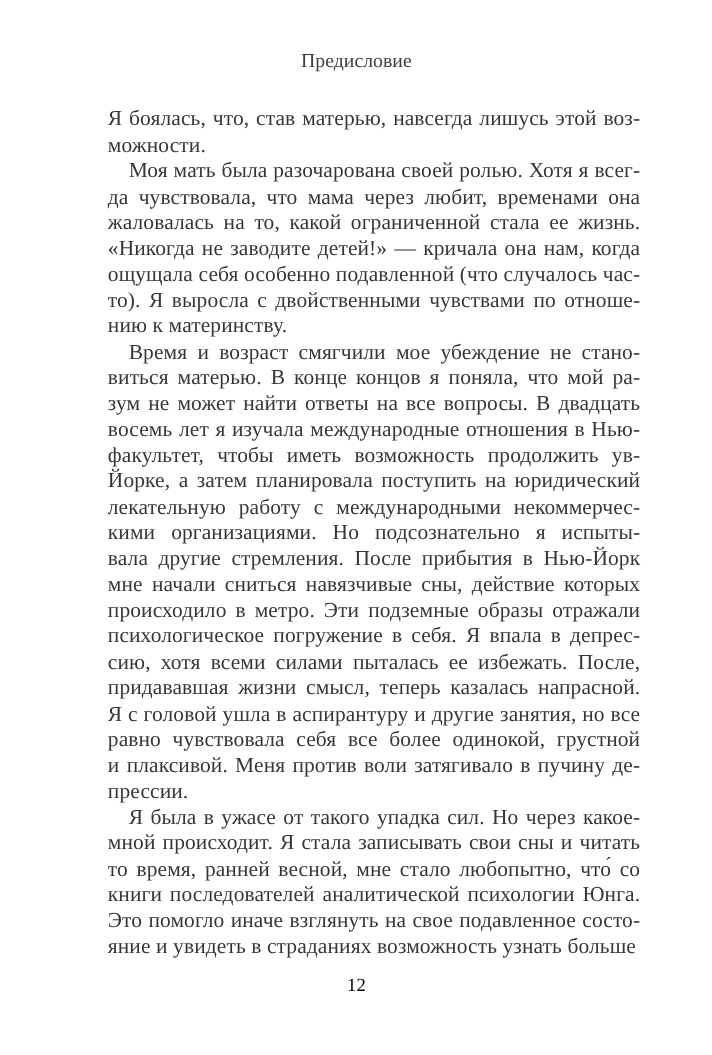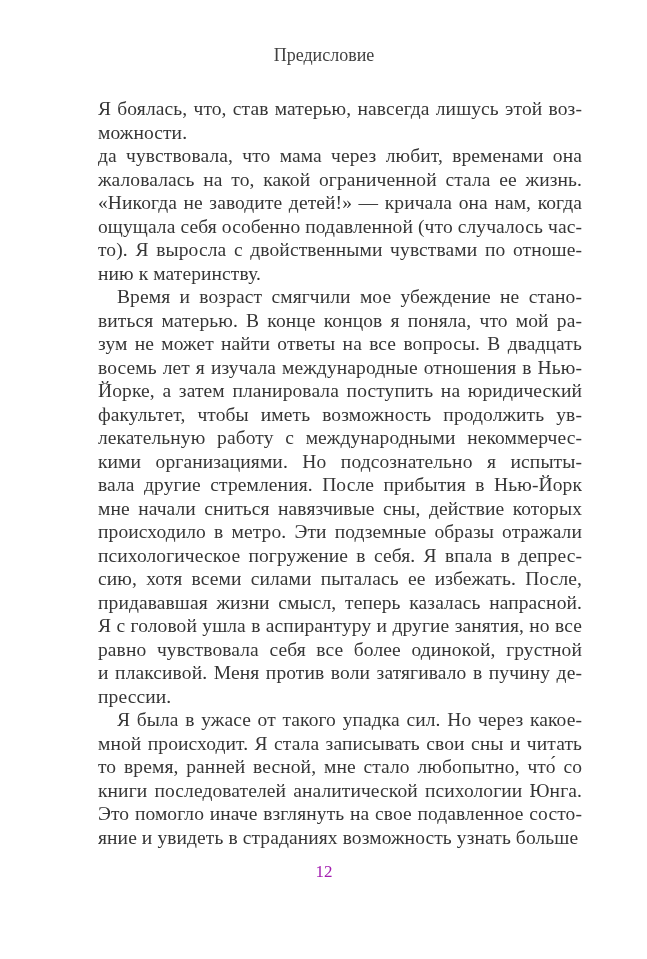--- a/index.html
+++ b/index.html
@@ -47,49 +47,50 @@
     text-align-last: left;
   }
   .paragraph.indent .line.first {
     padding-left: 19px;
   }
   .page-number {
     margin-top: 13px;
     text-align: center;
     font-size: 17px;
     line-height: 20px;
-    color: #a21caf;
+    color: #000000;
   }
 </style>
 </head>
 <body>
 
 <div class="page">
   <div class="running-head">Предисловие</div>
 
   <div class="text-block">
       <p class="paragraph">
         <span class="line first">Я боялась, что, став матерью, навсегда лишусь этой воз-</span>
         <span class="line last">можности.</span>
       </p>
       <p class="paragraph indent">
+        <span class="line first">Моя мать была разочарована своей ролью. Хотя я всег-</span>
         <span class="line">да чувствовала, что мама через любит, временами она</span>
         <span class="line">жаловалась на то, какой ограниченной стала ее жизнь.</span>
         <span class="line">«Никогда не заводите детей!» — кричала она нам, когда</span>
         <span class="line">ощущала себя особенно подавленной (что случалось час-</span>
         <span class="line">то). Я выросла с двойственными чувствами по отноше-</span>
         <span class="line last">нию к материнству.</span>
       </p>
       <p class="paragraph indent">
         <span class="line first">Время и возраст смягчили мое убеждение не стано-</span>
         <span class="line">виться матерью. В конце концов я поняла, что мой ра-</span>
         <span class="line">зум не может найти ответы на все вопросы. В двадцать</span>
         <span class="line">восемь лет я изучала международные отношения в Нью-</span>
+        <span class="line">факультет, чтобы иметь возможность продолжить ув-</span>
         <span class="line">Йорке, а затем планировала поступить на юридический</span>
-        <span class="line">факультет, чтобы иметь возможность продолжить ув-</span>
         <span class="line">лекательную работу с международными некоммерчес-</span>
         <span class="line">кими организациями. Но подсознательно я испыты-</span>
         <span class="line">вала другие стремления. После прибытия в Нью-Йорк</span>
         <span class="line">мне начали сниться навязчивые сны, действие которых</span>
         <span class="line">происходило в метро. Эти подземные образы отражали</span>
         <span class="line">психологическое погружение в себя. Я впала в депрес-</span>
         <span class="line">сию, хотя всеми силами пыталась ее избежать. После,</span>
         <span class="line">придававшая жизни смысл, теперь казалась напрасной.</span>
         <span class="line">Я с головой ушла в аспирантуру и другие занятия, но все</span>
         <span class="line">равно чувствовала себя все более одинокой, грустной</span>

